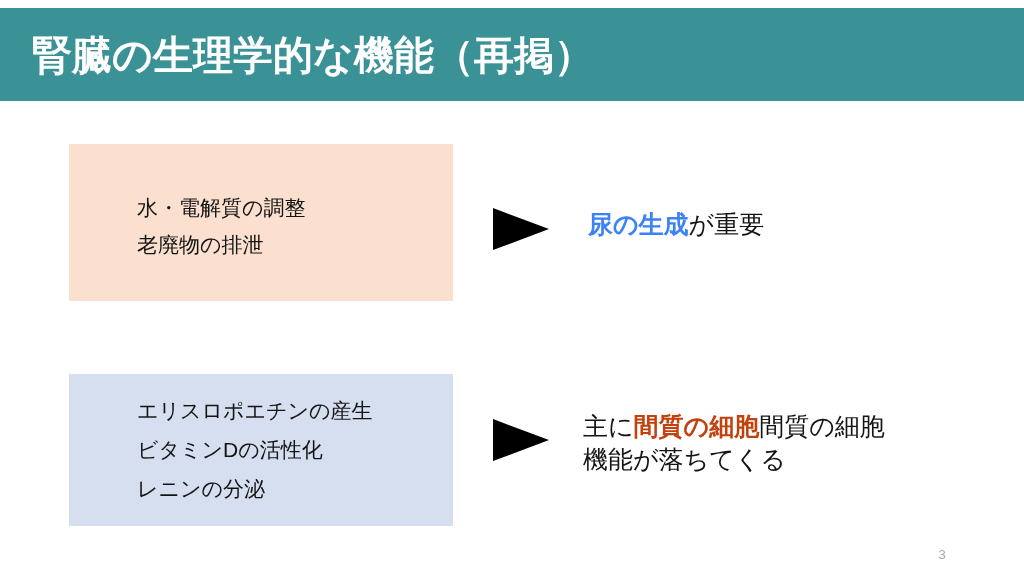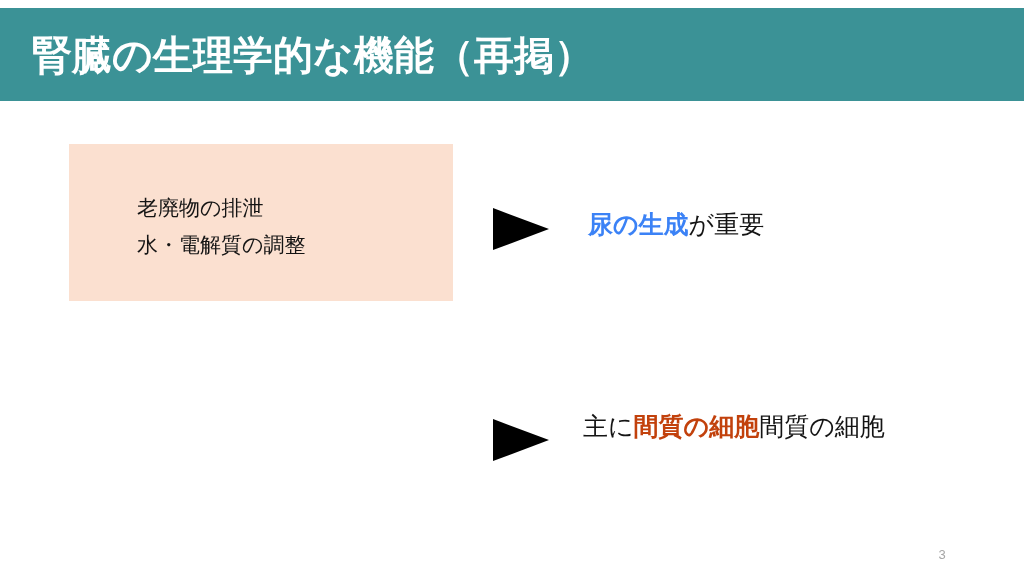--- a/index.html
+++ b/index.html
@@ -125,37 +125,47 @@
 </head>
 <body>
 
 <div id="slide">
 
   <div class="header-band"></div>
   <div class="slide-title">腎臓の生理学的な機能（再掲）</div>
 
   <div class="content-box box-peach">
     <div class="box-lines">
+      <span class="box-line">水・電解質の調整</span>
       <span class="box-line">老廃物の排泄</span>
-      <span class="box-line">水・電解質の調整</span>
     </div>
   </div>
 
   <div class="arrow-triangle arrow-1"></div>
 
   <div class="conclusion conclusion-1">
     <span class="conc-line">
       <span class="hl-red">尿の生成</span><span>が重要</span>
     </span>
   </div>
 
+  <div class="content-box box-blue">
+    <div class="box-lines">
+      <span class="box-line">エリスロポエチンの産生</span>
+      <span class="box-line">ビタミンDの活性化</span>
+      <span class="box-line">レニンの分泌</span>
+    </div>
+  </div>
 
   <div class="arrow-triangle arrow-2"></div>
 
   <div class="conclusion conclusion-2">
     <span class="conc-line">
       <span>主に</span><span class="hl-blue">間質の細胞</span><span>間質の細胞</span>
+    </span>
+    <span class="conc-line">
+      <span>機能が落ちてくる</span>
     </span>
   </div>
 
   <div class="page-number">3</div>
 
 </div>
 
 </body></html>

